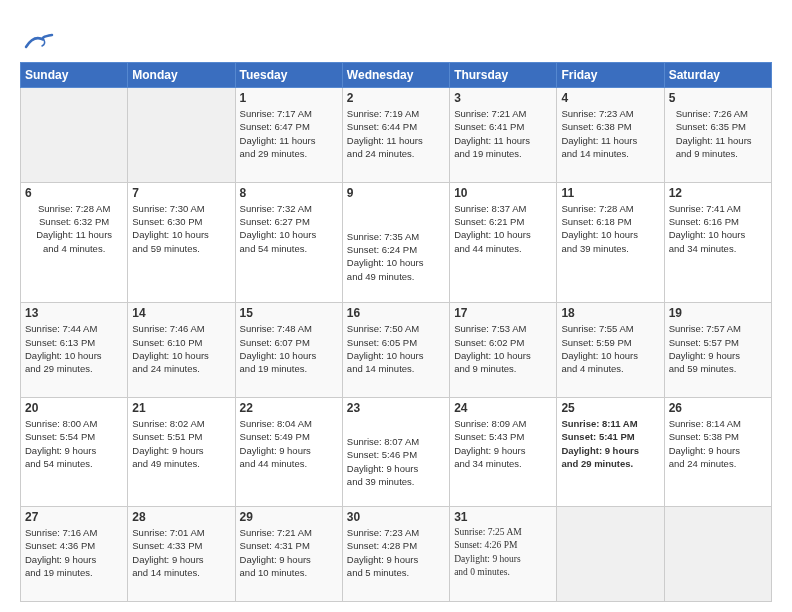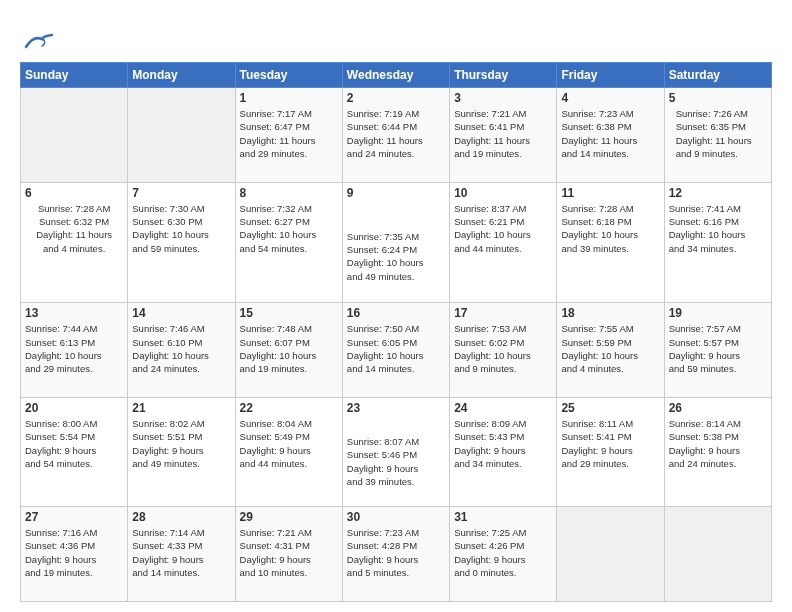--- a/index.html
+++ b/index.html
@@ -311,21 +311,21 @@
           </td>
           <td>
             <span class="day-num">24</span>
             <div class="day-info" style="white-space: pre-line;">Sunrise: 8:09 AM
 Sunset: 5:43 PM
 Daylight: 9 hours
 and 34 minutes.</div>
           </td>
           <td>
             <span class="day-num">25</span>
-            <div class="day-info" style="white-space: pre-line;">Sunrise: 8:11 AM
+            <div class="day-info" style="white-space: pre-line; font-weight: bold;">Sunrise: 8:11 AM
 Sunset: 5:41 PM
 Daylight: 9 hours
 and 29 minutes.</div>
           </td>
           <td>
             <span class="day-num">26</span>
             <div class="day-info" style="white-space: pre-line;">Sunrise: 8:14 AM
 Sunset: 5:38 PM
 Daylight: 9 hours
 and 24 minutes.</div>
@@ -334,42 +334,42 @@
         <tr>
           <td>
             <span class="day-num">27</span>
             <div class="day-info" style="white-space: pre-line;">Sunrise: 7:16 AM
 Sunset: 4:36 PM
 Daylight: 9 hours
 and 19 minutes.</div>
           </td>
           <td>
             <span class="day-num">28</span>
-            <div class="day-info" style="white-space: pre-line;">Sunrise: 7:14 AM
+            <div class="day-info" style="white-space: pre-line;">Sunrise: 7:01 AM
 Sunset: 4:33 PM
 Daylight: 9 hours
 and 14 minutes.</div>
           </td>
           <td>
             <span class="day-num">29</span>
             <div class="day-info" style="white-space: pre-line;">Sunrise: 7:21 AM
 Sunset: 4:31 PM
 Daylight: 9 hours
 and 10 minutes.</div>
           </td>
           <td>
             <span class="day-num">30</span>
             <div class="day-info" style="white-space: pre-line;">Sunrise: 7:23 AM
 Sunset: 4:28 PM
 Daylight: 9 hours
 and 5 minutes.</div>
           </td>
           <td>
             <span class="day-num">31</span>
-            <div class="day-info" style="white-space: pre-line;">Sunrise: 7:25 AM
+            <div class="day-info" style="white-space: pre-line; font-family: Liberation Serif, serif;">Sunrise: 7:25 AM
 Sunset: 4:26 PM
 Daylight: 9 hours
 and 0 minutes.</div>
           </td>
           <td class="empty-cell"></td>
           <td class="empty-cell"></td>
         </tr>
       </tbody>
   </table>
 </div>

